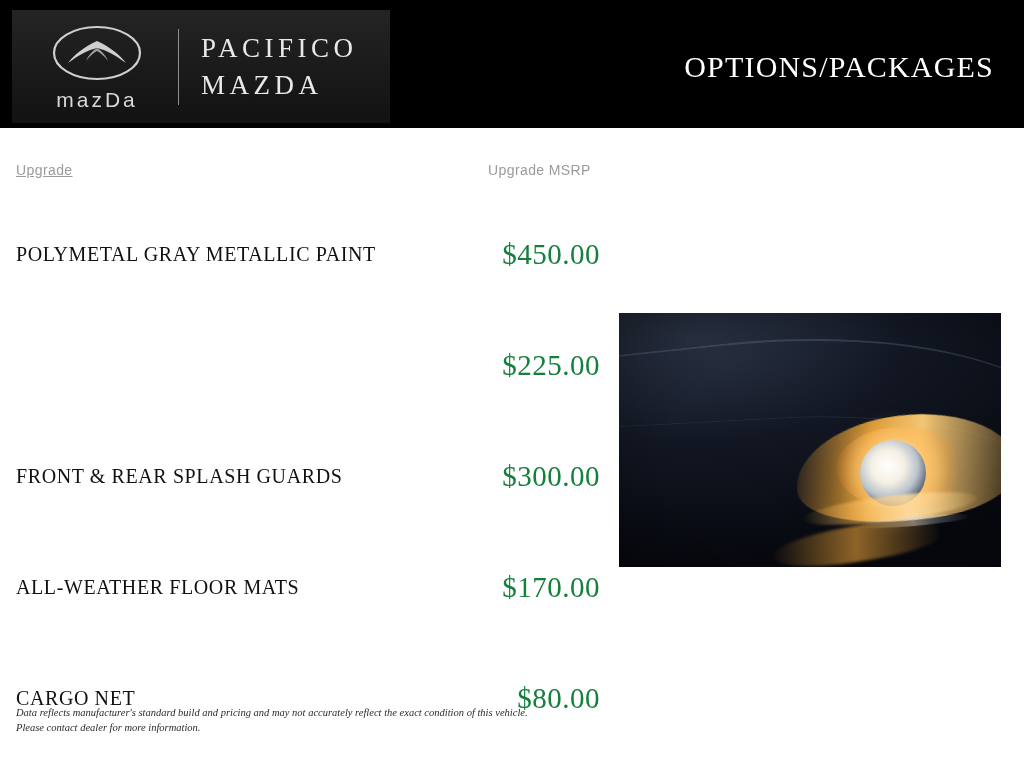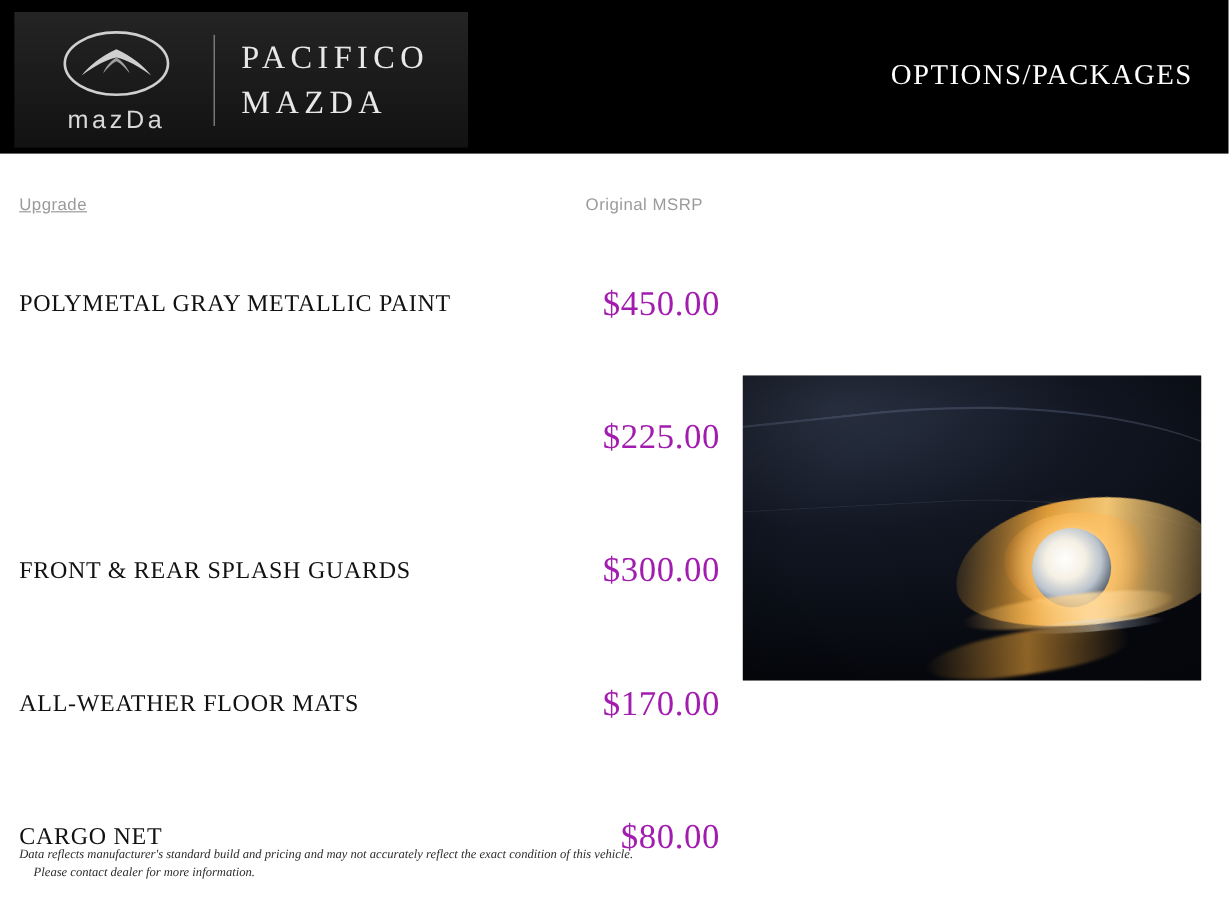--- a/index.html
+++ b/index.html
@@ -65,21 +65,21 @@
     line-height: 1.35;
     font-weight: 400;
   }
   .dealer-name .line2 { display: block; }
   .header-title {
     position: absolute;
     right: 30px;
     top: 50px;
     color: #ffffff;
     font-family: "Liberation Serif", serif;
-    font-size: 24px;
+    font-size: 30px;
     letter-spacing: 1.2px;
     font-weight: 400;
     white-space: nowrap;
   }
 
   
   .col-head {
     position: absolute;
     color: #9b9b9b;
     font-family: "Liberation Sans", sans-serif;
@@ -109,21 +109,21 @@
     letter-spacing: 0.6px;
     line-height: 1.25;
     top: 50%;
     transform: translateY(-50%);
   }
   .row .price {
     position: absolute;
     left: 390px;
     width: 210px;
     text-align: right;
-    color: #a21caf;
+    color: #15803d;
     font-family: "Liberation Serif", serif;
     font-size: 29px;
     letter-spacing: 0.5px;
     top: 50%;
     transform: translateY(-50%);
   }
 
   
   .photo {
     position: absolute;
@@ -234,21 +234,21 @@
     position: absolute;
     left: 16px;
     top: 705px;
     width: 600px;
     color: #2b2b2b;
     font-family: "Liberation Serif", serif;
     font-style: italic;
     font-size: 10.5px;
     line-height: 1.45;
   }
-  .disclaimer .line2 { display: block; margin-left: 12px; }
+  .disclaimer .line2 { display: block; }
 </style>
 </head>
 <body>
 
 <div class="page">
 
   <div class="header">
     <div class="logo-block">
       <div class="mazda-mark">
         <svg viewBox="0 0 150 100" width="150" height="100" aria-hidden="true">
@@ -265,21 +265,21 @@
       <div class="logo-divider"></div>
       <div class="dealer-name">
         <span>PACIFICO</span>
         <span class="line2">MAZDA</span>
       </div>
     </div>
     <div class="header-title">OPTIONS/PACKAGES</div>
   </div>
 
   <div class="col-head upgrade">Upgrade</div>
-  <div class="col-head msrp">Original MSRP</div>
+  <div class="col-head msrp">Upgrade MSRP</div>
 
   <div class="rows">
     <div class="row">
       <div class="label">POLYMETAL GRAY METALLIC PAINT</div>
       <div class="price">$450.00</div>
     </div>
     <div class="row">
       <div class="price">$225.00</div>
     </div>
     <div class="row">

